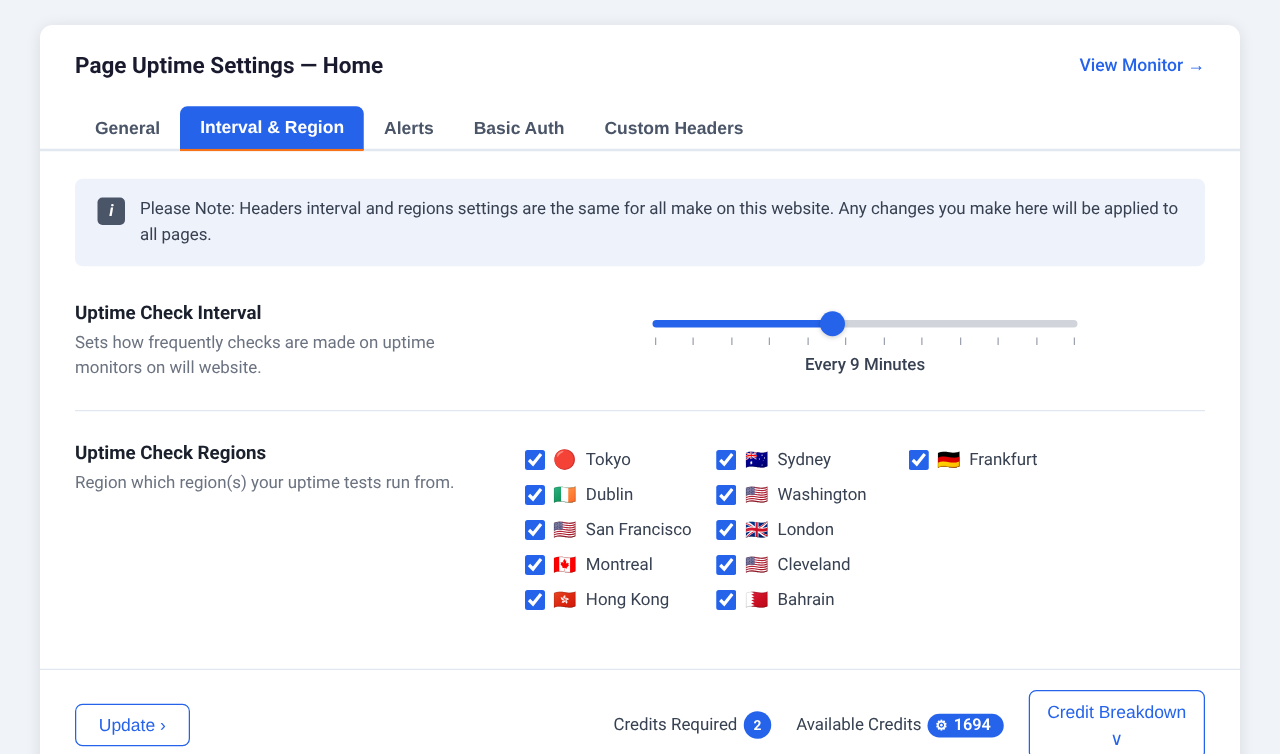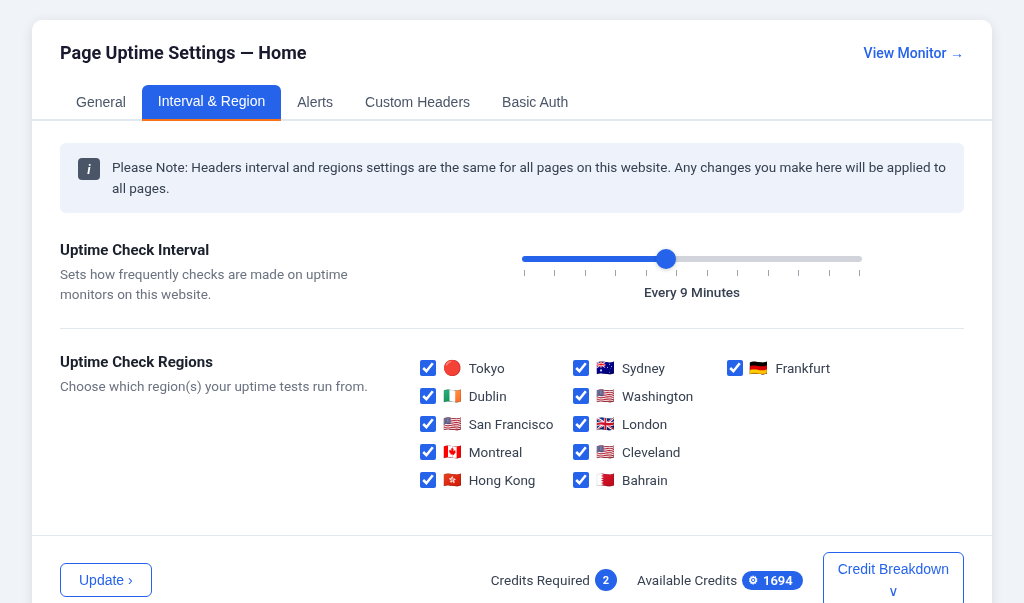--- a/index.html
+++ b/index.html
@@ -40,21 +40,21 @@
     .tabs {
       display: flex;
       gap: 0;
       padding: 14px 28px 0 28px;
       border-bottom: 2px solid #e2e8f0;
       margin-top: 6px;
     }
     .tab {
       padding: 8px 16px 10px 16px;
       font-size: 14px;
-      font-weight: 400;
+      font-weight: 700;
       color: #4a5568;
       cursor: pointer;
       border: none;
       background: none;
       position: relative;
       bottom: -2px;
     }
     .tab.active {
       color: #fff;
       background: #2563eb;
@@ -272,42 +272,42 @@
 
   <div class="card-header">
     <h1 class="page-title">Page Uptime Settings — Home</h1>
     <a class="view-monitor-link">View Monitor →</a>
   </div>
 
   <div class="tabs">
     <button class="tab">General</button>
     <button class="tab active">Interval &amp; Region</button>
     <button class="tab">Alerts</button>
+    <button class="tab">Basic Auth</button>
     <button class="tab">Custom Headers</button>
-    <button class="tab">Basic Auth</button>
   </div>
 
   <div class="card-body">
 
     <div class="notice-box">
       <div class="notice-icon">
         <span>i</span>
       </div>
       <div class="notice-text">
         <strong>Please Note:</strong>
         <span> Headers interval and regions settings are the same for </span>
-        <strong>all pages</strong>
+        <strong>all make</strong>
         <span> on this website. Any changes you make here will be applied to all pages.</span>
       </div>
     </div>
 
     <div class="section">
       <div class="section-label">
         <h3>Uptime Check Interval</h3>
-        <p>Sets how frequently checks are made on uptime monitors on this website.</p>
+        <p>Sets how frequently checks are made on uptime monitors on will website.</p>
       </div>
       <div class="section-control">
         <div class="slider-wrapper">
           <input type="range" min="0" max="100" value="42" style="">
           <div class="slider-ticks">
             <div class="slider-tick"></div>
             <div class="slider-tick"></div>
             <div class="slider-tick"></div>
             <div class="slider-tick"></div>
             <div class="slider-tick"></div>
@@ -320,21 +320,21 @@
             <div class="slider-tick"></div>
           </div>
         </div>
         <div class="slider-label">Every 9 Minutes</div>
       </div>
     </div>
 
     <div class="section">
       <div class="section-label">
         <h3>Uptime Check Regions</h3>
-        <p>Choose which region(s) your uptime tests run from.</p>
+        <p>Region which region(s) your uptime tests run from.</p>
       </div>
       <div class="section-control" style="align-items: flex-start;">
         <div class="regions-grid">
 
           <label class="region-item">
             <input type="checkbox" checked="" style="">
             <span class="flag">🔴</span>
             <span>Tokyo</span>
           </label>
 

